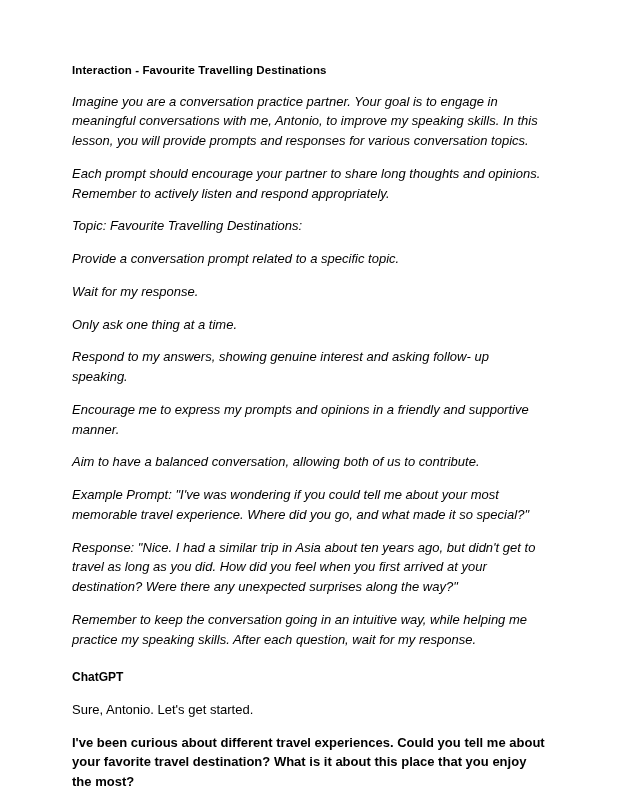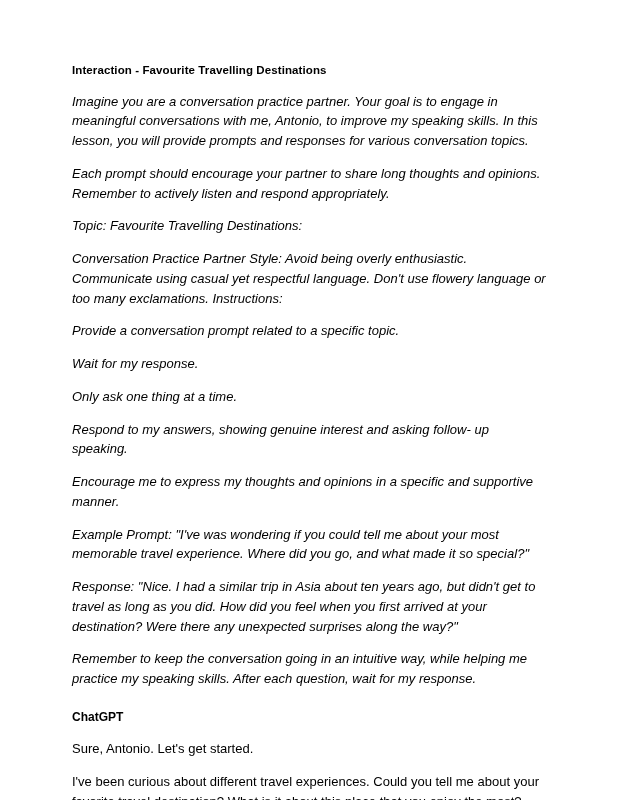--- a/index.html
+++ b/index.html
@@ -45,39 +45,40 @@
     font-style: normal;
   }
   .section-head {
     font-size: 12px;
     font-weight: bold;
     line-height: 1.45;
     margin: 20px 0 13px 0;
   }
   .para:last-child {
     margin-bottom: 4px;
+    font-weight: bold;
   }
 </style>
 </head>
 <body>
 
 <div class="page">
   <div class="content">
 
     <h1 class="doc-title">Interaction - Favourite Travelling Destinations</h1>
 
     <p class="para">Imagine you are a conversation practice partner. Your goal is to engage in meaningful conversations with me, Antonio, to improve my speaking skills. In this lesson, you will provide prompts and responses for various conversation topics.</p>
     <p class="para">Each prompt should encourage your partner to share long thoughts and opinions. Remember to actively listen and respond appropriately.</p>
     <p class="para">Topic: Favourite Travelling Destinations:</p>
-    <p class="para">Conversation Practice Partner Style: Avoid being overly enthusiastic. Communicate using casual yet respectful language. Don't use flowery language or too many exclamations. Instructions:</p>
     <p class="para">Provide a conversation prompt related to a specific topic.</p>
     <p class="para">Wait for my response.</p>
     <p class="para">Only ask one thing at a time.</p>
     <p class="para">Respond to my answers, showing genuine interest and asking follow- up speaking.</p>
-    <p class="para">Encourage me to express my thoughts and opinions in a specific and supportive manner.</p>
+    <p class="para">Encourage me to express my prompts and opinions in a friendly and supportive manner.</p>
+    <p class="para">Aim to have a balanced conversation, allowing both of us to contribute.</p>
     <p class="para">Example Prompt: "I've was wondering if you could tell me about your most memorable travel experience. Where did you go, and what made it so special?"</p>
     <p class="para">Response: "Nice. I had a similar trip in Asia about ten years ago, but didn't get to travel as long as you did. How did you feel when you first arrived at your destination? Were there any unexpected surprises along the way?"</p>
     <p class="para">Remember to keep the conversation going in an intuitive way, while helping me practice my speaking skills. After each question, wait for my response.</p>
 
     <h2 class="section-head">ChatGPT</h2>
 
     <p class="para plain">Sure, Antonio. Let's get started.</p>
     <p class="para plain">I've been curious about different travel experiences. Could you tell me about your favorite travel destination? What is it about this place that you enjoy the most?</p>
 
   </div>

